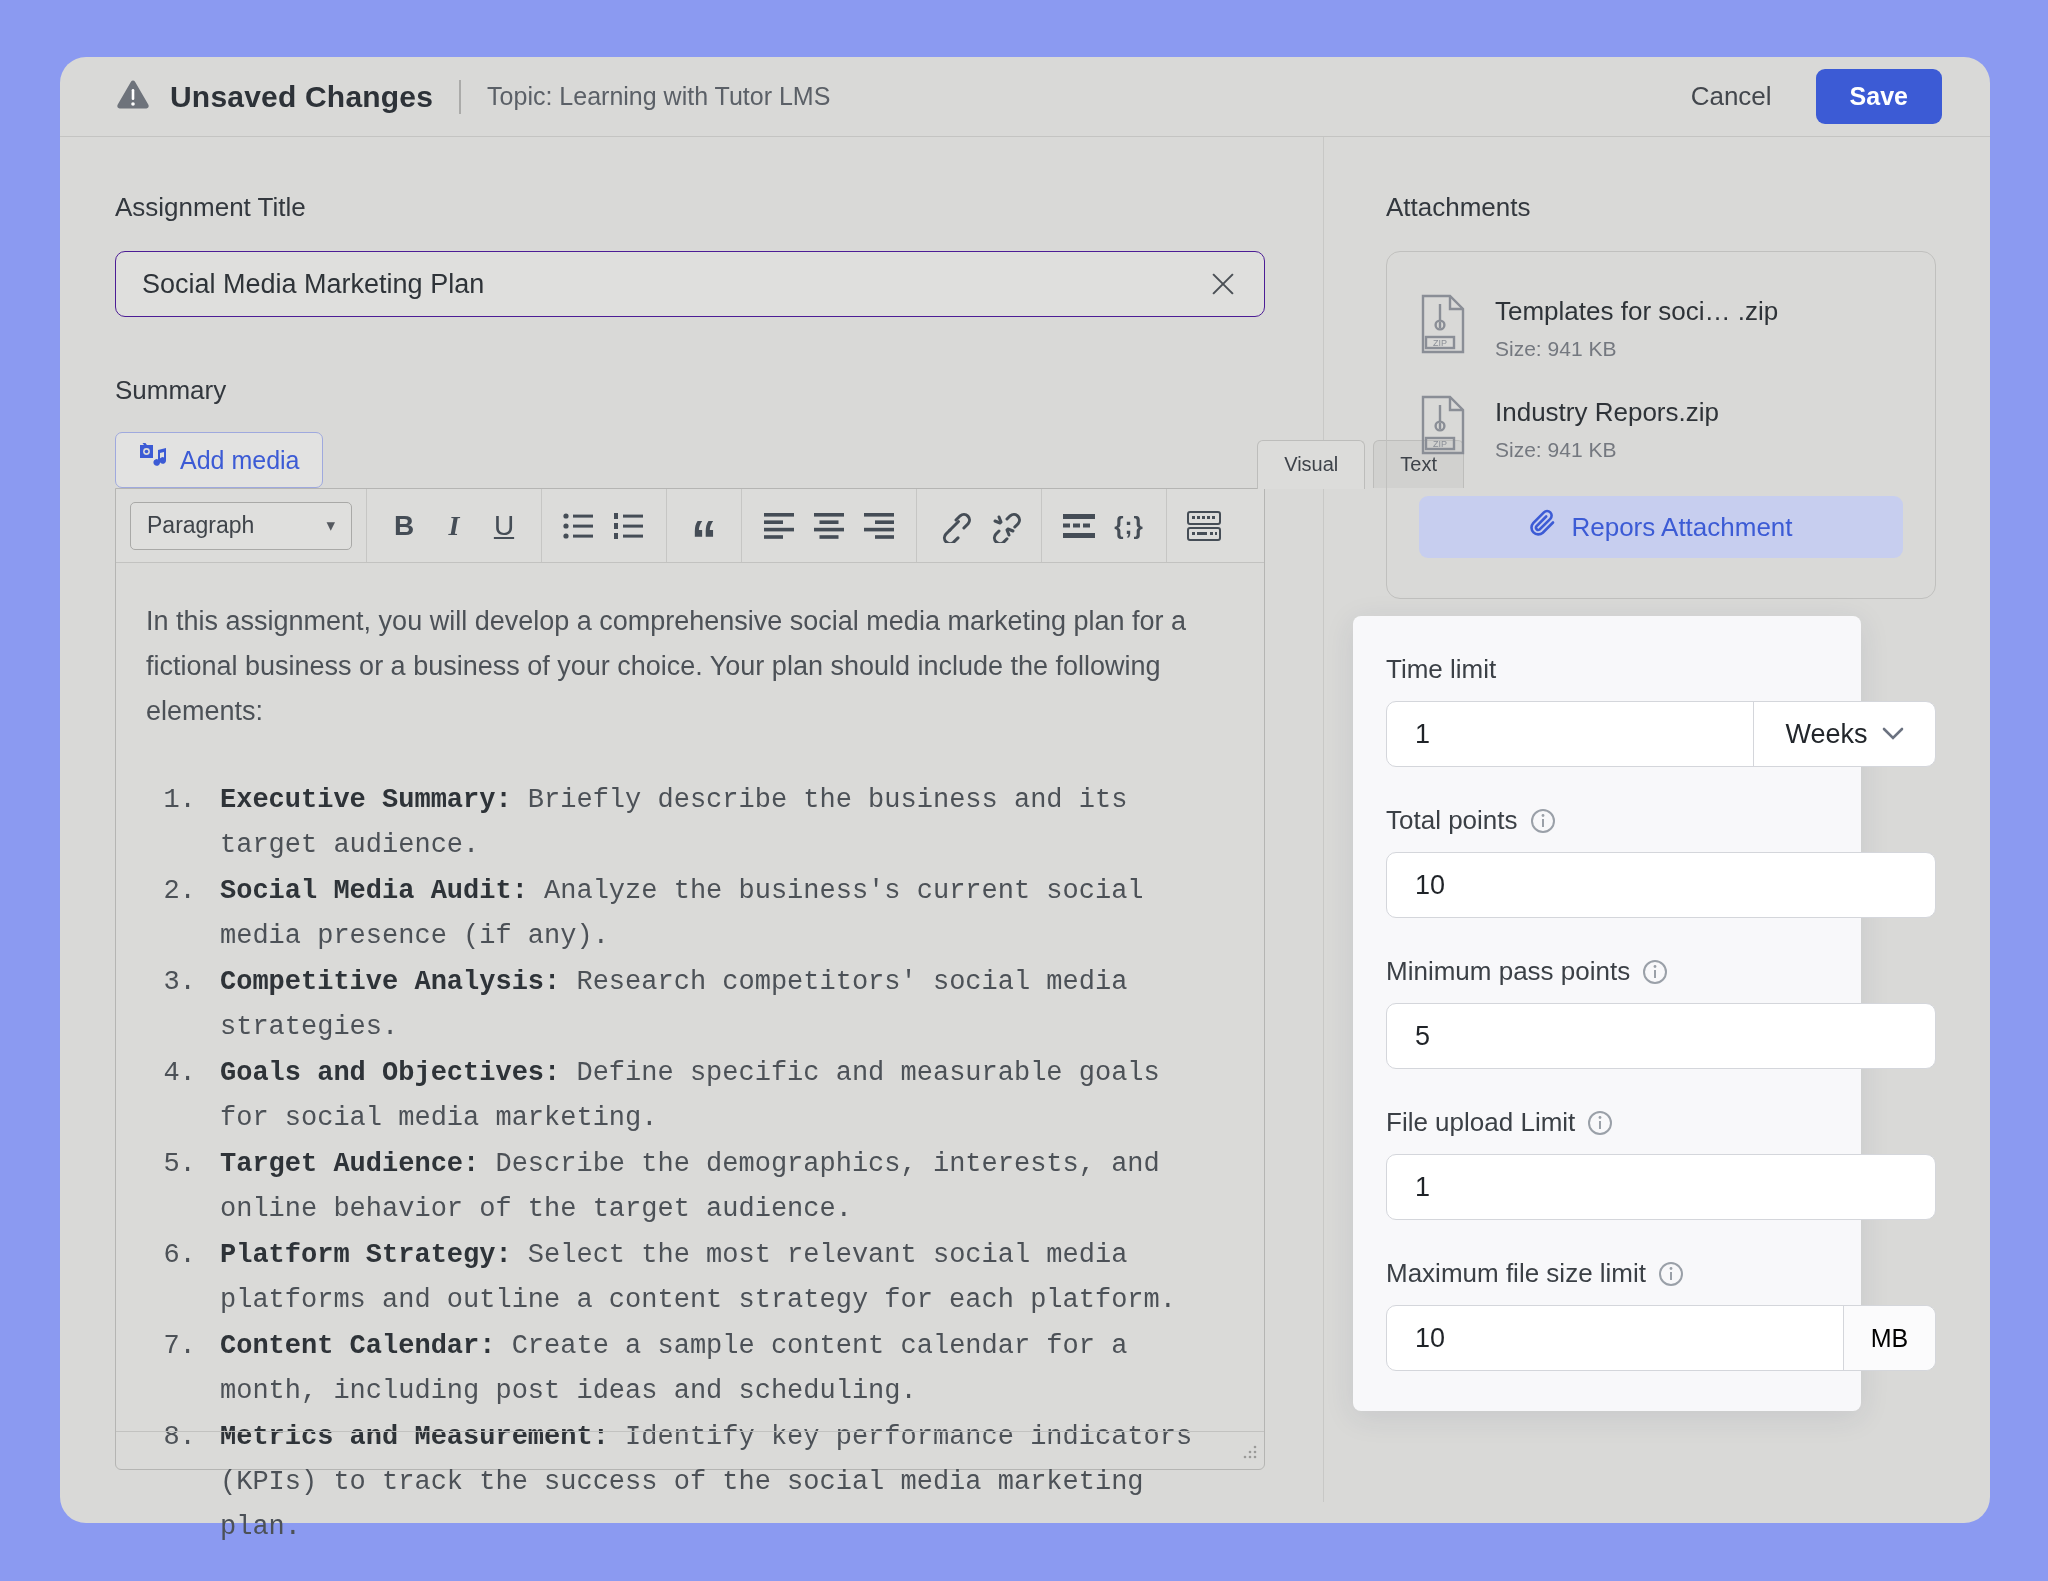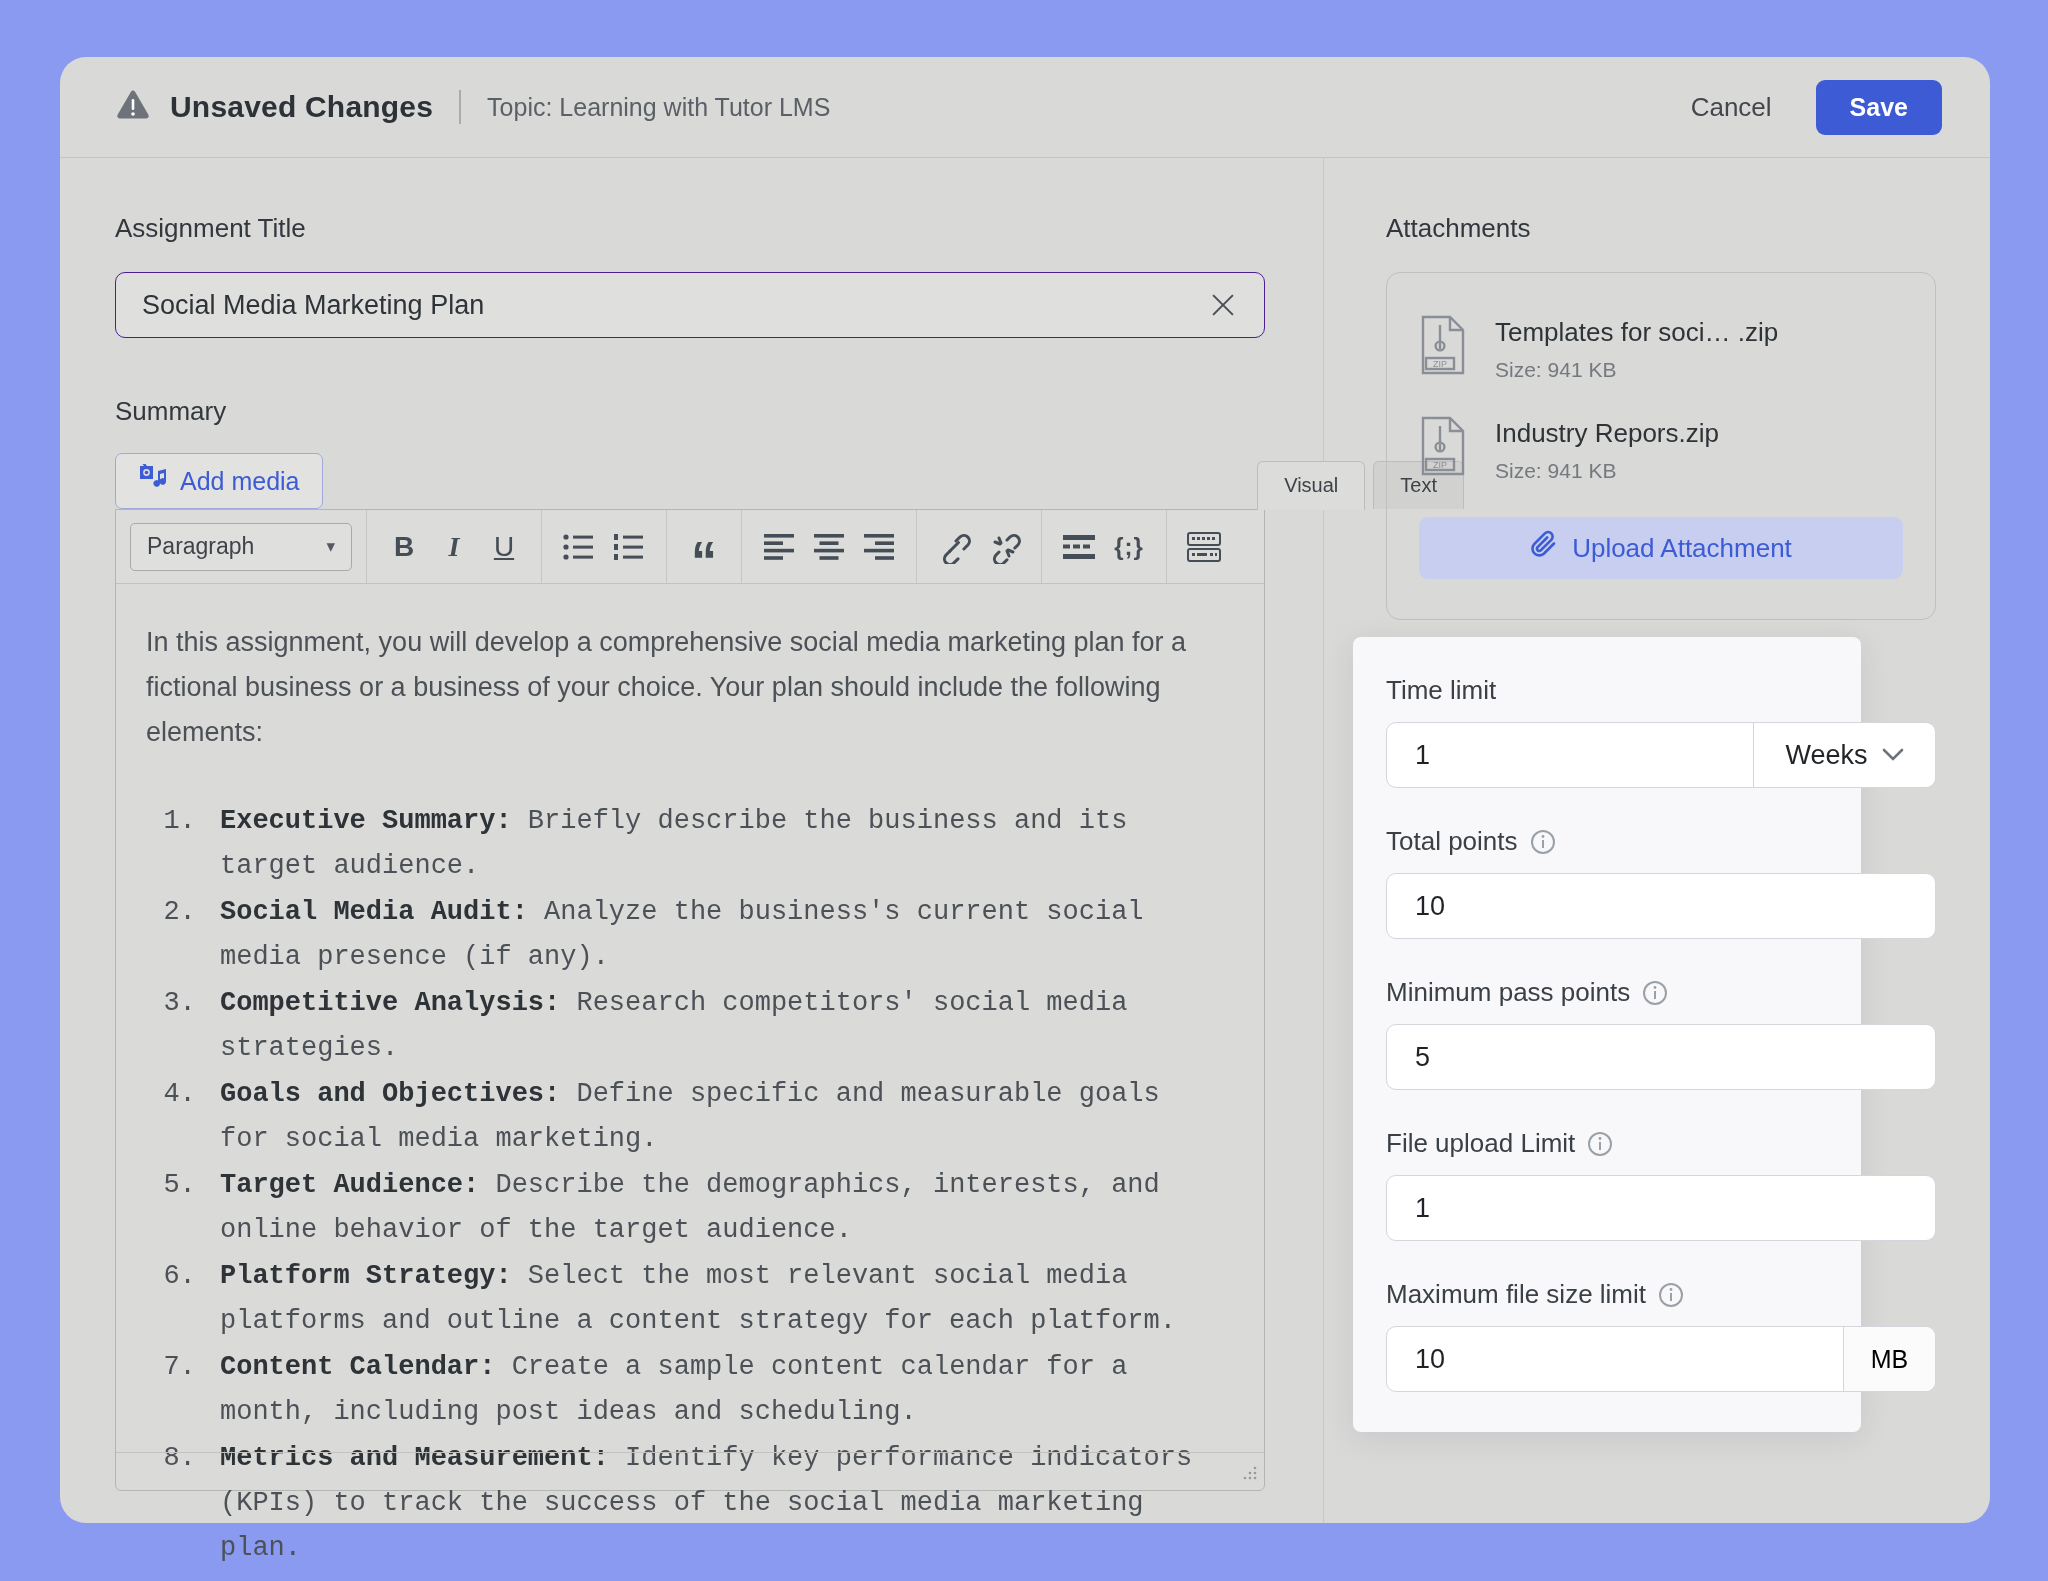--- a/index.html
+++ b/index.html
@@ -3,21 +3,21 @@
 <meta charset="utf-8">
 <style>
   * { margin:0; padding:0; box-sizing:border-box; }
   html,body { width:2048px; height:1581px; }
   body { font-family:"Liberation Sans", sans-serif; background:#8B9AF1; position:relative; overflow:hidden; }
 
   .modal { position:absolute; left:60px; top:57px; width:1930px; height:1466px;
            background:#D9D9D7; border-radius:26px; overflow:visible; }
 
   
-  .hdr { height:101px; display:flex; align-items:center; padding:0 48px 0 56px;
+  .hdr { height:80px; display:flex; align-items:center; padding:0 48px 0 56px;
          border-bottom:1px solid #C4C4C2; }
   .hdr-left { display:flex; align-items:center; gap:20px; flex:1; }
   .hdr-title { font-size:30px; font-weight:700; color:#2D3238; letter-spacing:.2px; }
   .hdr-sep { width:2px; height:34px; background:#ABABA9; margin:0 6px; }
   .hdr-topic { font-size:25px; color:#5B6067; }
   .hdr-actions { display:flex; align-items:center; gap:44px; }
   .btn-cancel { font-size:26px; color:#43474D; background:none; border:none; cursor:pointer; }
   .btn-save { font-size:25px; font-weight:700; color:#fff; background:#3C5BD5; border:none;
               border-radius:9px; padding:13px 34px; cursor:pointer; }
 
@@ -343,21 +343,21 @@
                 <div class="file-size">Size: 941 KB</div>
               </div>
             </div>
           </div>
         <button class="btn-upload">
           <span>
             <svg width="28" height="30" viewBox="0 0 28 30" fill="none" stroke="#3C5BD5" stroke-width="2.6" stroke-linecap="round">
                 <path d="M24 13.5 13.8 23.7a6.8 6.8 0 0 1-9.6-9.6L14.9 3.4a4.5 4.5 0 0 1 6.4 6.4L10.6 20.5a2.3 2.3 0 0 1-3.2-3.2l9.8-9.8"></path>
               </svg>
           </span>
-          <span>Upload Attachment</span>
+          <span>Repors Attachment</span>
         </button>
       </div>
 
       <div class="settings">
 
         <div class="set-field">
           <div class="set-label">
             <span>Time limit</span>
           </div>
           <div class="inp">

